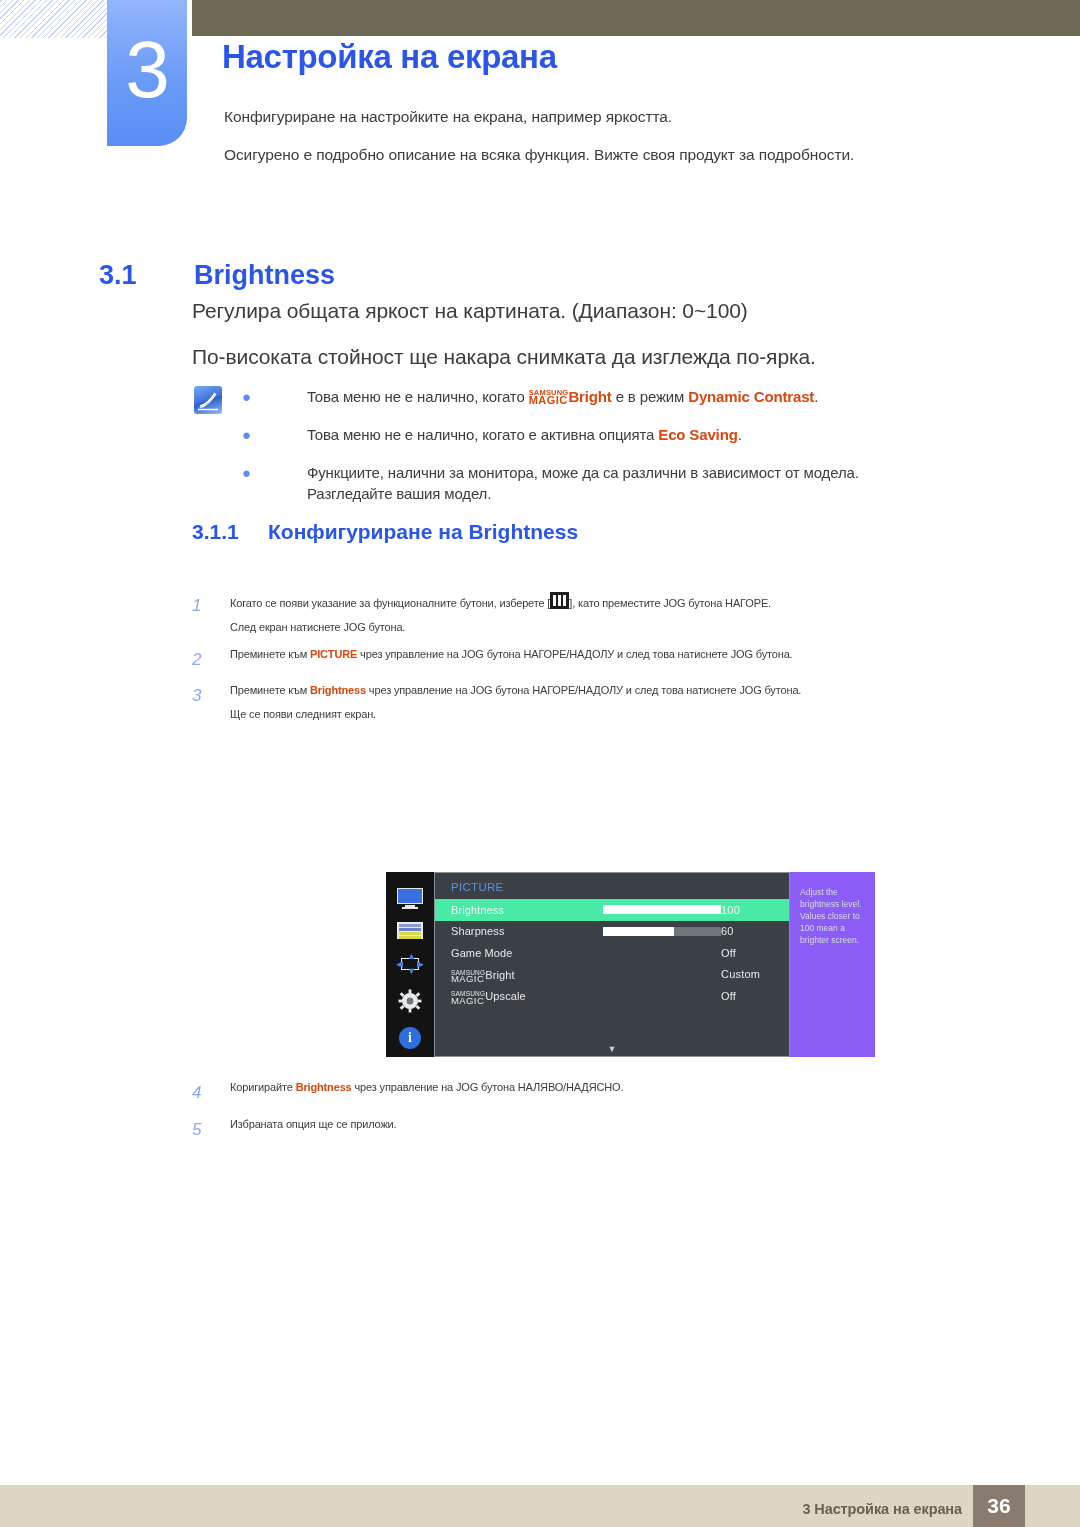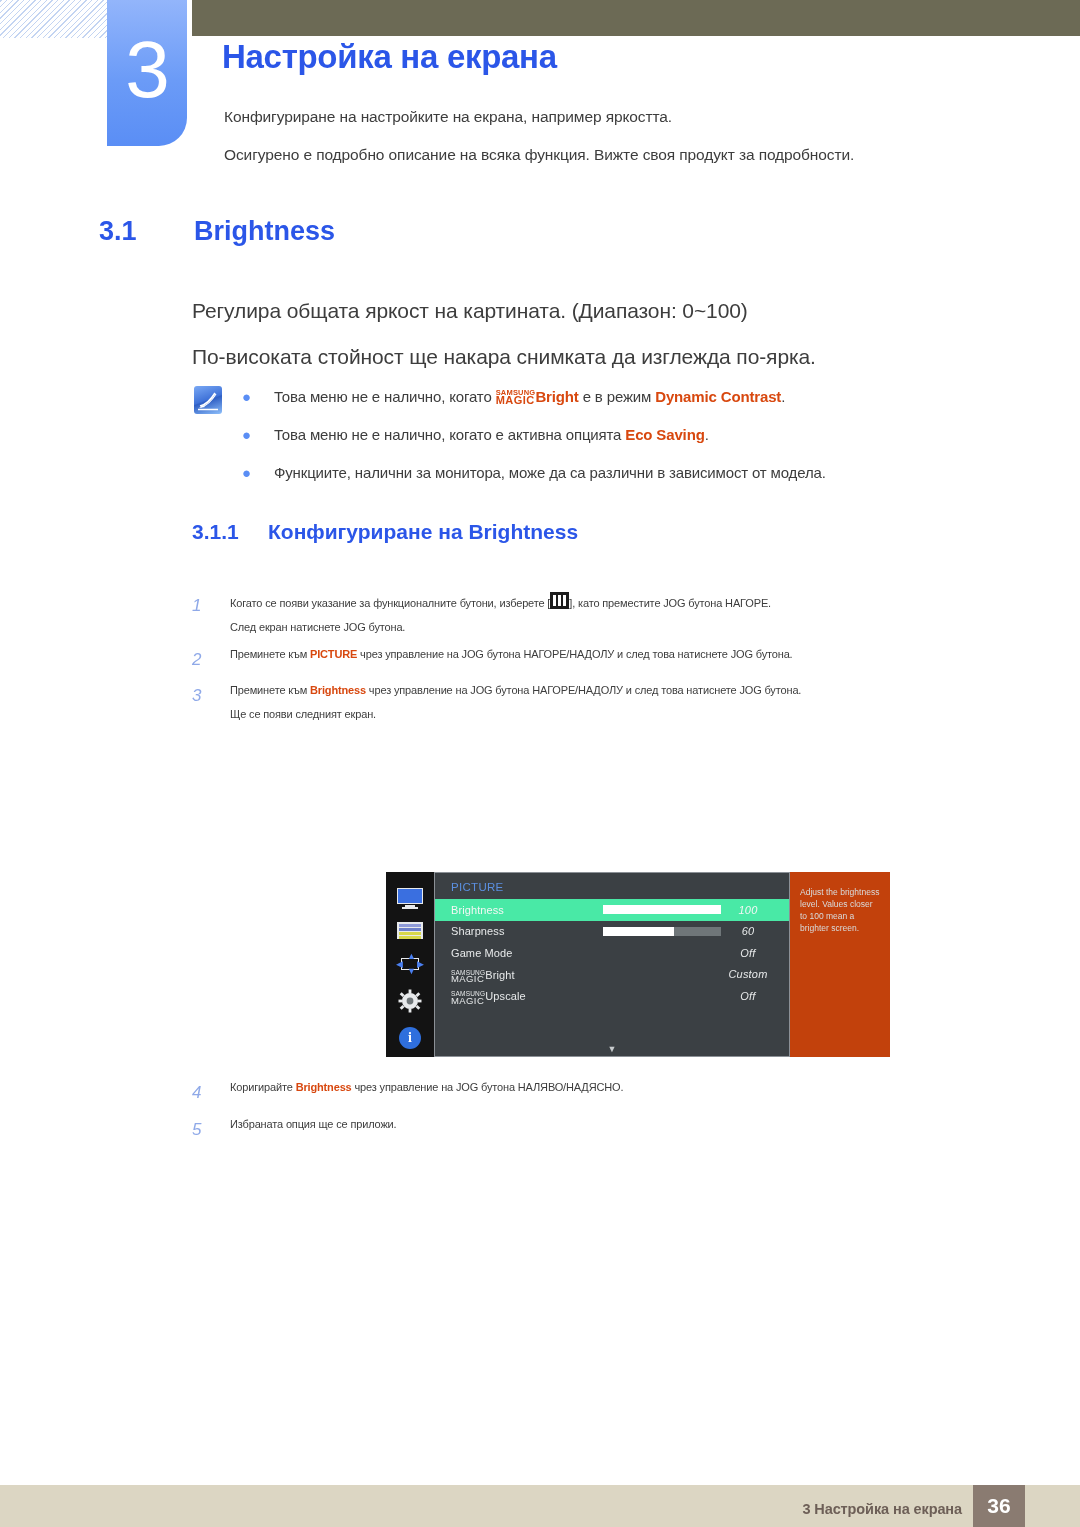--- a/index.html
+++ b/index.html
@@ -68,20 +68,21 @@
     position: absolute;
     left: 99px; top: 216px;
     display: flex;
     align-items: baseline;
   }
   .sec-num {
     font-size: 27px;
     font-weight: bold;
     color: #2b56e8;
     width: 95px;
+    margin-top: 44px;
   }
   .sec-name {
     font-size: 27px;
     font-weight: bold;
     color: #2b56e8;
   }
 
   
   .para {
     position: absolute;
@@ -115,21 +116,21 @@
     margin-bottom: 16px;
     line-height: 1.45;
   }
   .note-bullet {
     color: #5a8ef5;
     font-size: 15px;
     width: 32px;
     flex: none;
     line-height: 1.45;
   }
-  .note-text { flex: 1; letter-spacing: -0.15px; }
+  .note-text { flex: 1; letter-spacing: -0.15px; margin-left: 33px; }
   .note-text .cont { display:block; }
 
   .magic {
     display: inline-block;
     vertical-align: baseline;
     position: relative;
     top: 2px;
     line-height: 0.82;
     text-align: left;
     color: #d8480f;
@@ -251,24 +252,23 @@
     background: #6f7679;
     position: relative;
   }
   .osd-row.sel .osd-bar { background: #b9f4dc; }
   .osd-bar span {
     display:block; height: 100%;
     background: #ffffff;
   }
   .osd-val {
     width: 54px;
-    text-align: center;
+    text-align: left;
     flex: none;
     letter-spacing: 0.2px;
-    font-style: italic;
   }
   .osd-down {
     position: absolute;
     left: 0; right: 0; bottom: 2px;
     text-align: center;
     color: #c7cbcd;
     font-size: 9px;
     line-height: 1;
   }
   .magic-osd {
@@ -276,23 +276,23 @@
     line-height: 0.82;
     position: relative;
     top: 2px;
   }
   .magic-osd .s { display:block; font-size: 6.5px; letter-spacing: 0.2px;}
   .magic-osd .m { display:block; font-size: 9.5px; letter-spacing: 0.4px;}
   .magic-osd-wrap { display:flex; align-items: flex-end; }
   .magic-osd-wrap .suffix { font-size: 11px; margin-left: 0px; }
 
   .osd-help {
-    width: 100px;
+    width: 85px;
     flex: none;
-    background: #c2410c;
+    background: #8b5cf6;
     color: #d9dcdd;
     font-size: 8.5px;
     line-height: 1.42;
     padding: 14px 8px 8px 10px;
     box-sizing: border-box;
   }
 
   
   .ic-monitor { width: 26px; height: 20px; position: relative; }
   .ic-monitor .scr { width: 26px; height: 16px; background: #3a6fe0; border: 1.5px solid #e8eaec; box-sizing: border-box; }
@@ -370,21 +370,21 @@
     <span class="note-text"><span>Това меню не е налично, когато </span><span class="magic"><span class="s">SAMSUNG</span><span class="m">MAGIC</span></span><span class="hl">Bright</span><span> е в режим </span><span class="hl">Dynamic Contrast</span><span>.</span></span>
   </div>
 
   <div class="note-row">
     <span class="note-bullet">●</span>
     <span class="note-text"><span>Това меню не е налично, когато е активна опцията </span><span class="hl">Eco Saving</span><span>.</span></span>
   </div>
 
   <div class="note-row">
     <span class="note-bullet">●</span>
-    <span class="note-text"><span>Функциите, налични за монитора, може да са различни в зависимост от модела.</span></span>
+    <span class="note-text"><span>Функциите, налични за монитора, може да са различни в зависимост от модела.</span><span class="cont">Разгледайте вашия модел.</span></span>
   </div>
 
 </div>
 
 <div class="subsec">
   <span class="n">3.1.1</span>
   <span>Конфигуриране на Brightness</span>
 </div>
 
 <div class="steps">

